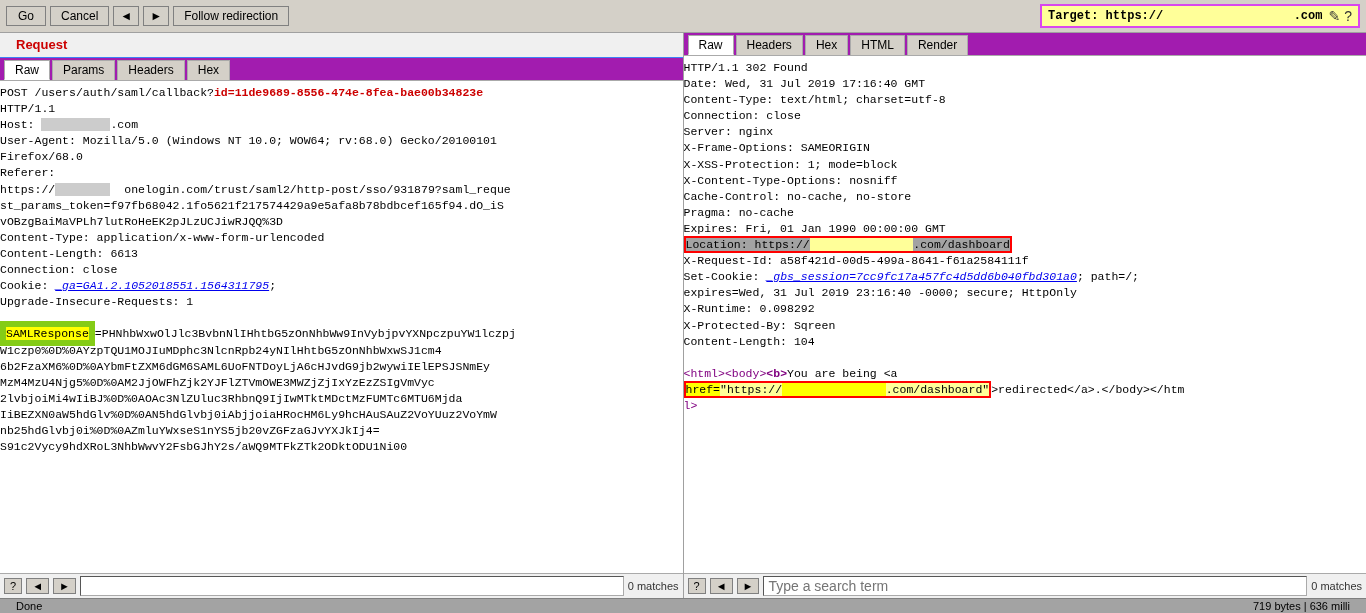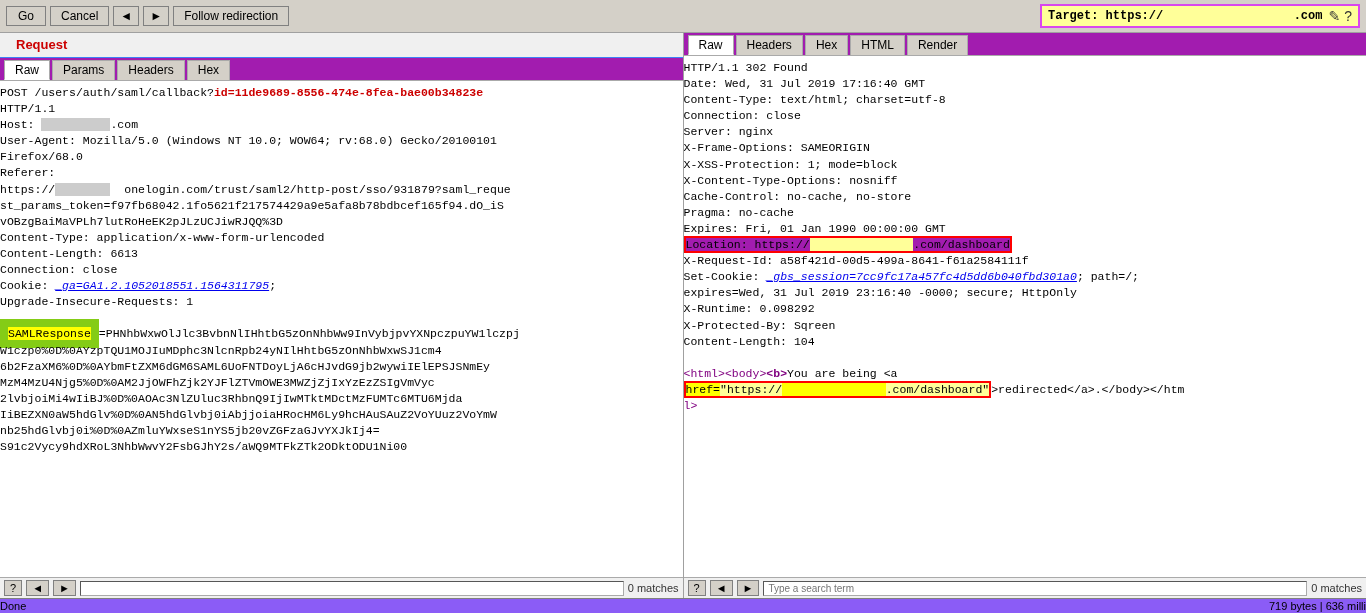--- a/index.html
+++ b/index.html
@@ -136,56 +136,56 @@
       background: #d4d0c8;
       border: 1px solid #808080;
       padding: 1px 5px;
       font-size: 11px;
       cursor: pointer;
     }
     .search-input {
       flex: 1;
       border: 1px inset #aaa;
       background: #ffffff;
-      font-size: 10px;
+      font-size: 14px;
       padding: 1px 4px;
       font-family: Arial, sans-serif;
     }
     .matches-count {
       font-size: 11px;
       color: #333;
       font-family: Arial, sans-serif;
       white-space: nowrap;
     }
     .highlight-red { color: #cc0000; font-weight: bold; }
     .highlight-link { color: #0000ee; text-decoration: underline; font-style: italic; }
     .location-box {
-      background: #a21caf;
+      background: #a3a3a3;
       border: 2px solid #ff0000;
       display: inline;
     }
     .saml-highlight {
       background: #ffff00;
-      border: 8px solid #84cc16;
+      border: 6px solid #84cc16;
       display: inline;
     }
     .html-tag { color: #800080; }
     .html-bold { font-weight: bold; }
     .href-highlight {
       background: #ffff00;
       border: 2px solid #ff0000;
       display: inline;
     }
     .status-bar {
       display: flex;
       align-items: center;
       justify-content: space-between;
-      background: #8b5cf6;
+      background: #a3a3a3;
       border-top: 1px solid #808080;
-      padding: 1px 0;
+      padding: 1px 16px;
       font-family: Arial, sans-serif;
       font-size: 11px;
     }
   </style>
 </head>
 <body>
 
 <div class="toolbar">
   <button class="toolbar-btn">Go</button>
   <button class="toolbar-btn">Cancel</button>

